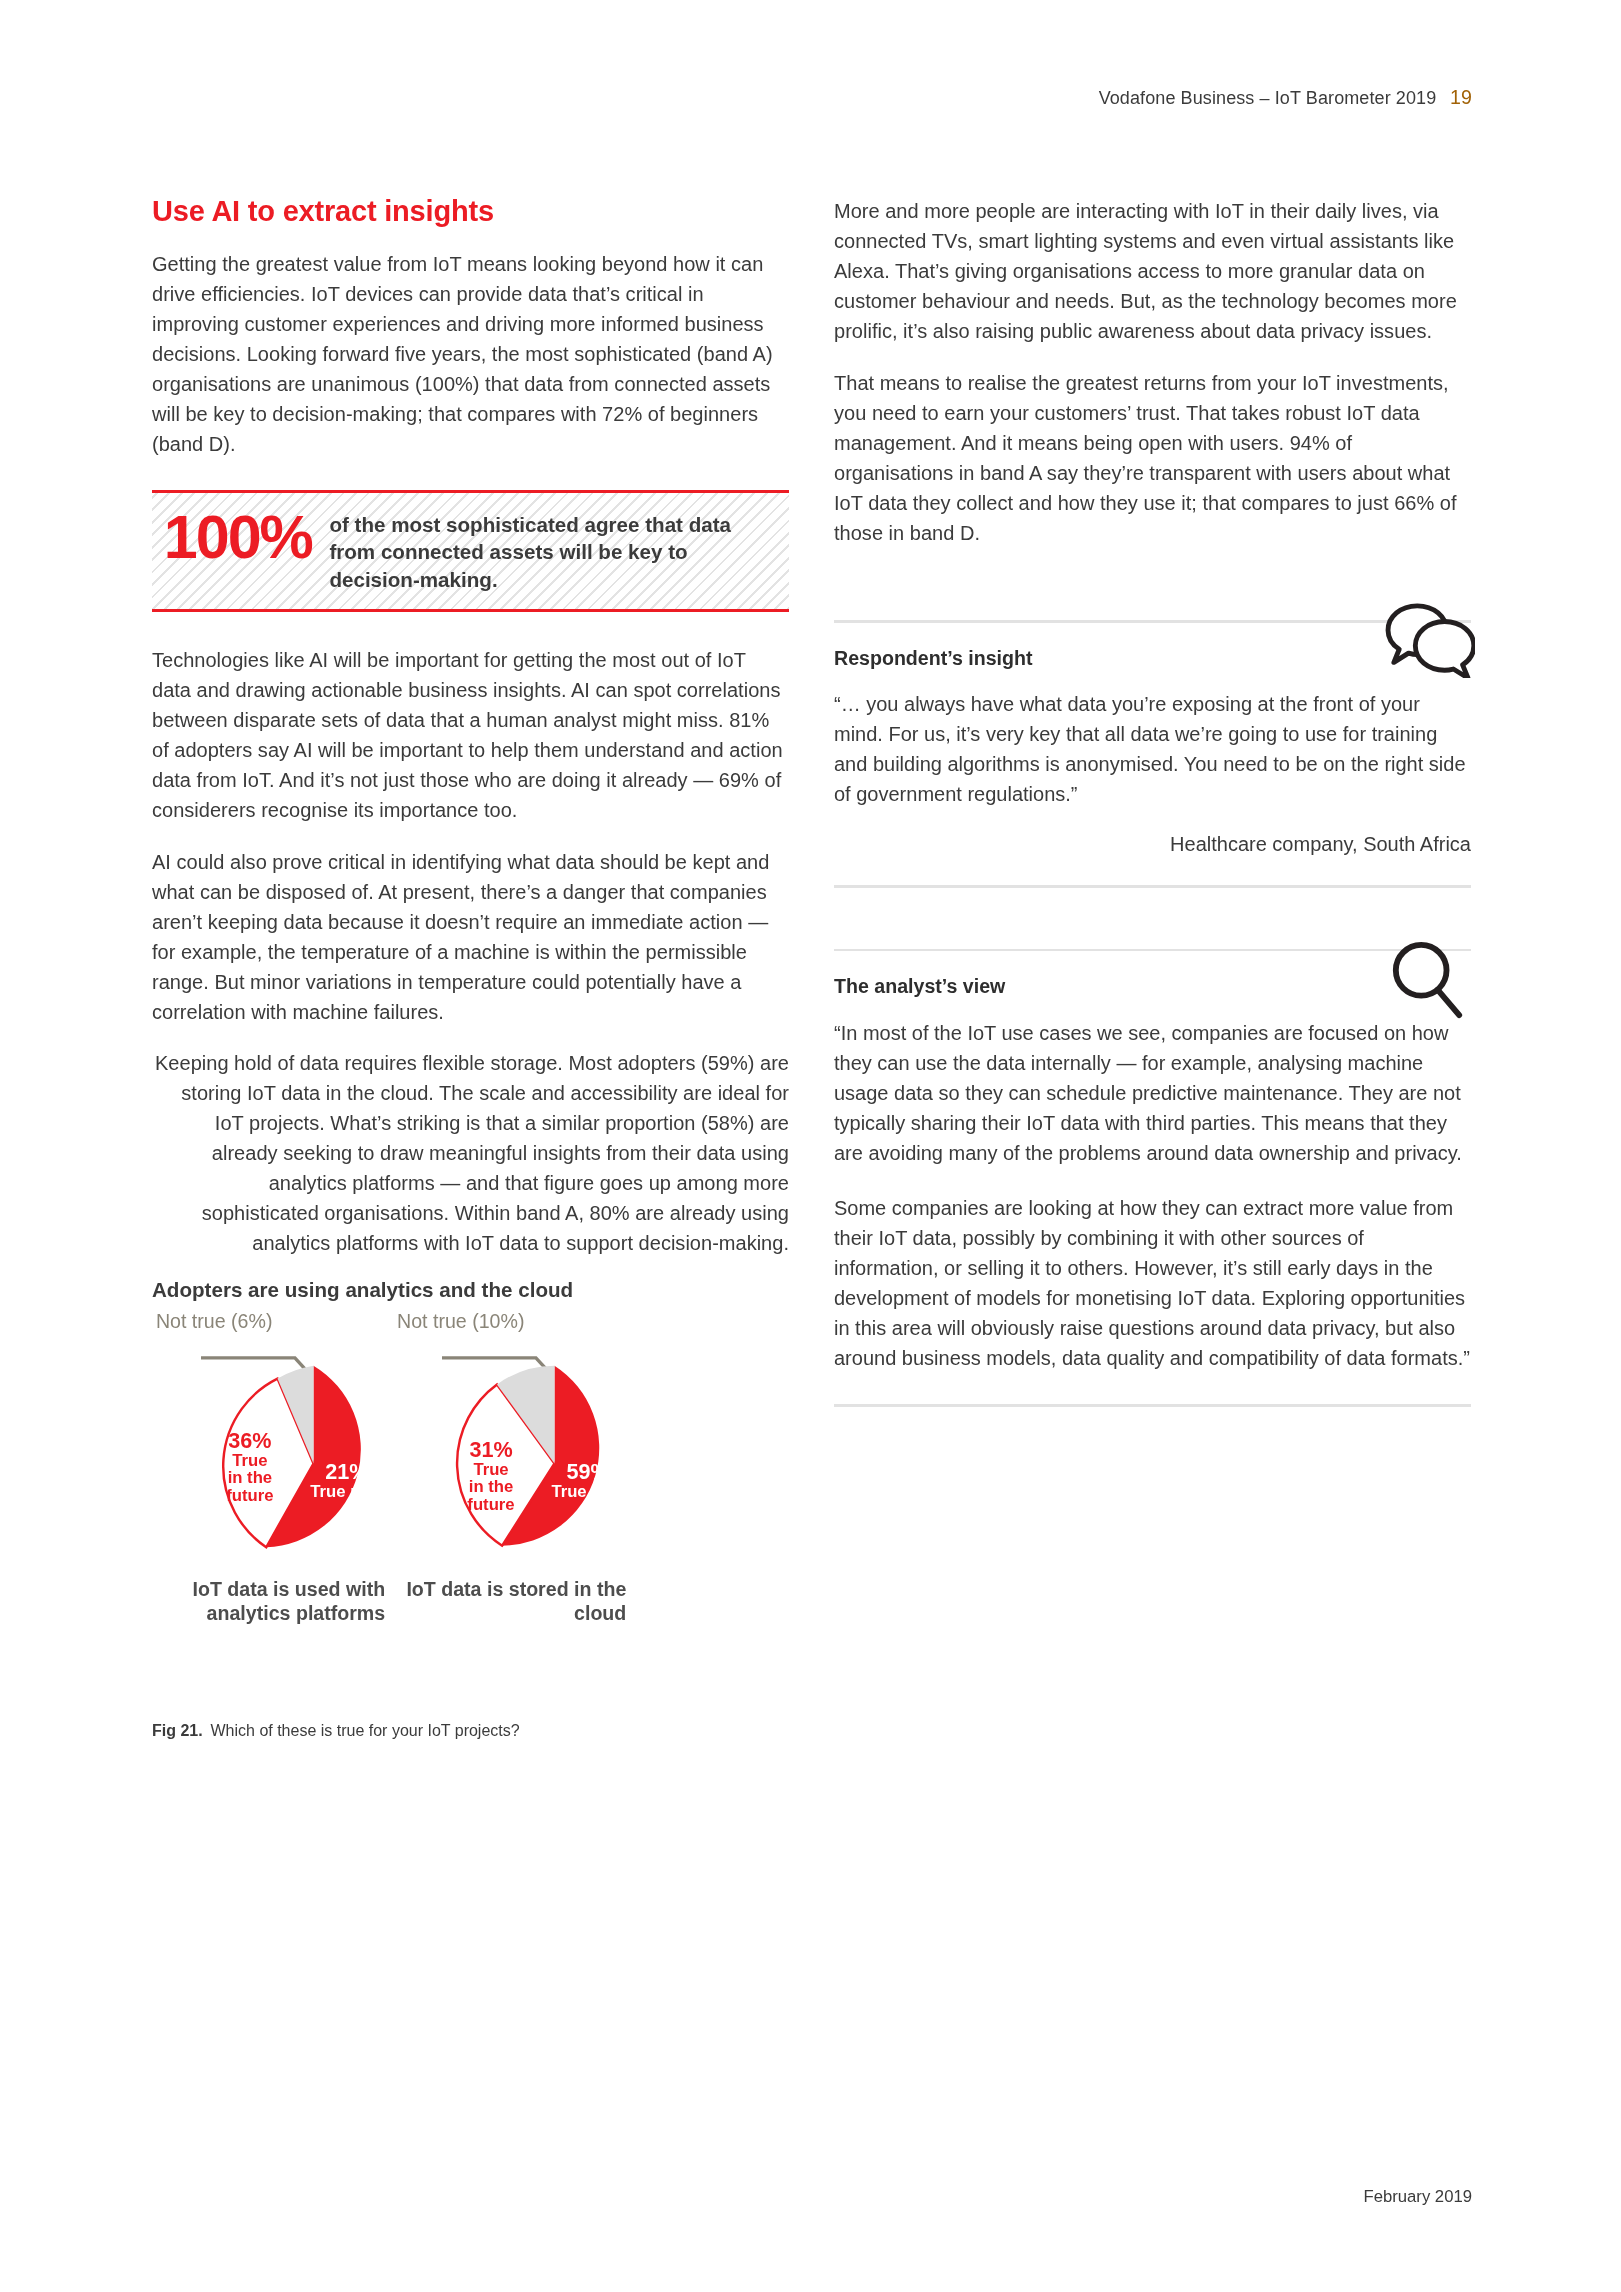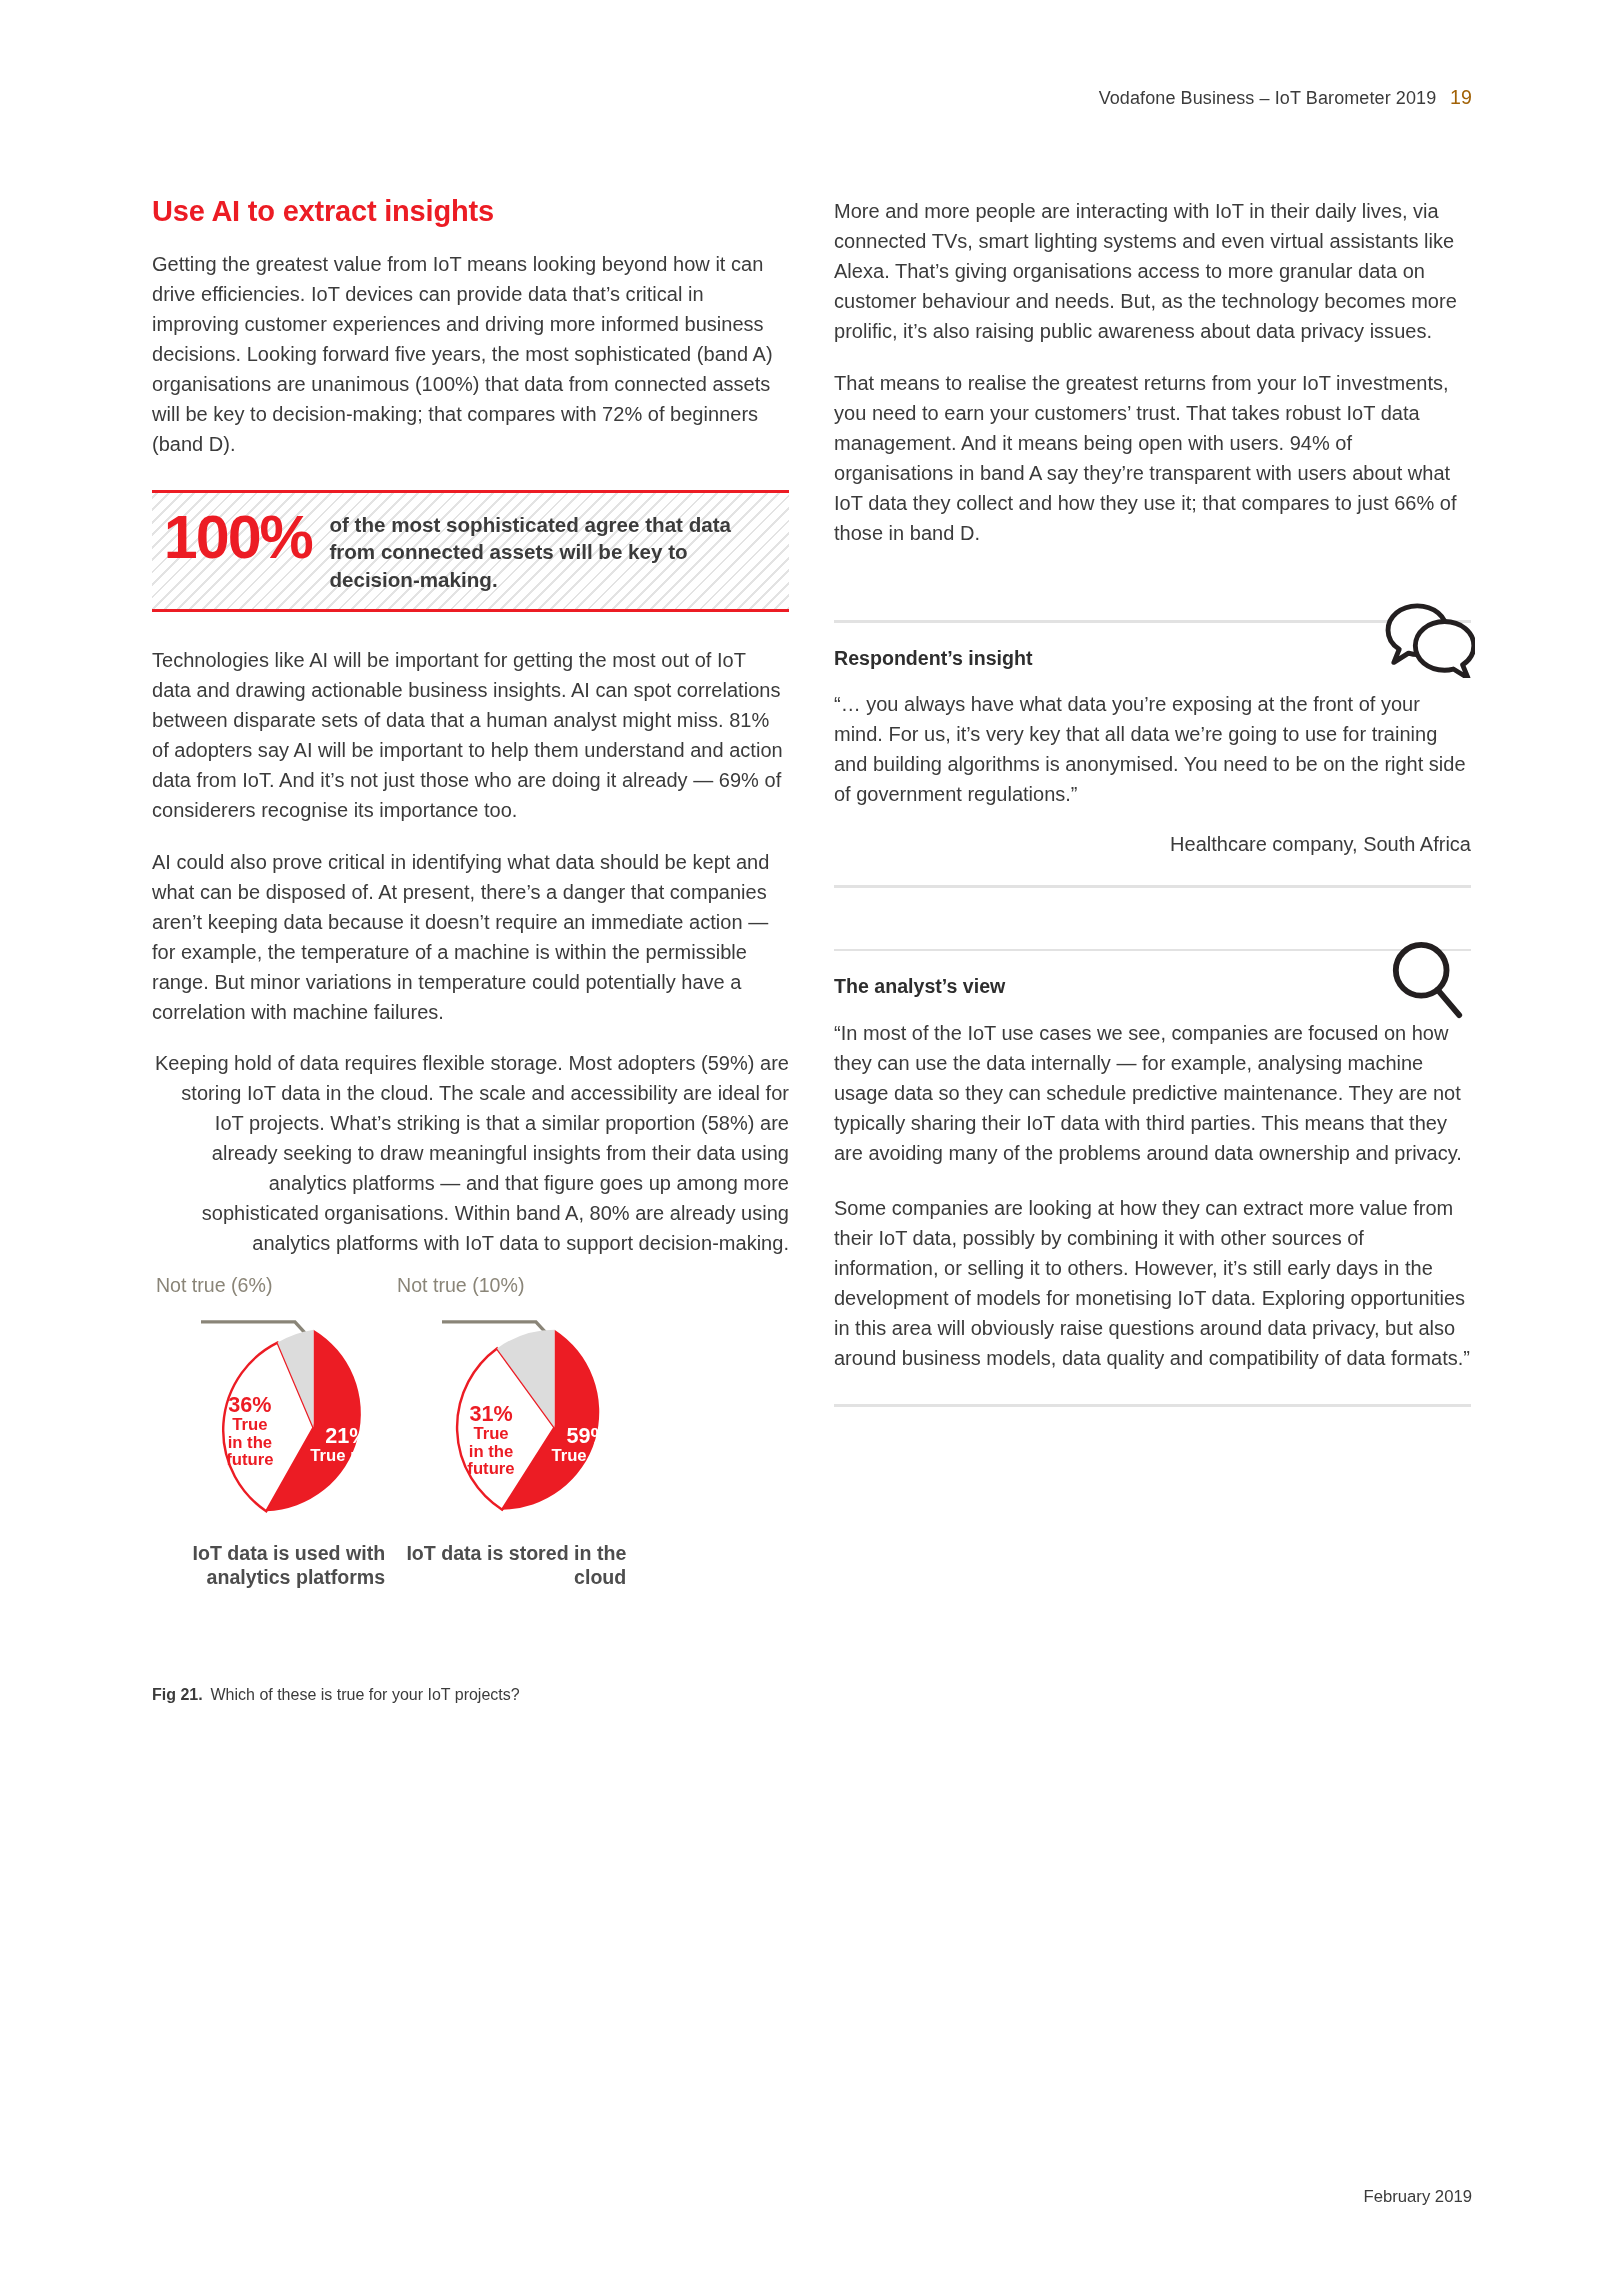--- a/index.html
+++ b/index.html
@@ -147,20 +147,21 @@
       <div class="callout-inner">
         <span class="bignum">100%</span>
         <div class="ctext">of the most sophisticated agree that data from connected assets will be key to decision-making.</div>
       </div>
     </div>
 
     <p class="body">Technologies like AI will be important for getting the most out of IoT data and drawing actionable business insights. AI can spot correlations between disparate sets of data that a human analyst might miss. 81% of adopters say AI will be important to help them understand and action data from IoT. And it’s not just those who are doing it already — 69% of considerers recognise its importance too.</p>
     <p class="body">AI could also prove critical in identifying what data should be kept and what can be disposed of. At present, there’s a danger that companies aren’t keeping data because it doesn’t require an immediate action — for example, the temperature of a machine is within the permissible range. But minor variations in temperature could potentially have a correlation with machine failures.</p>
     <p class="body tight">Keeping hold of data requires flexible storage. Most adopters (59%) are storing IoT data in the cloud. The scale and accessibility are ideal for IoT projects. What’s striking is that a similar proportion (58%) are already seeking to draw meaningful insights from their data using analytics platforms — and that figure goes up among more sophisticated organisations. Within band A, 80% are already using analytics platforms with IoT data to support decision-making.</p>
 
+    <div class="chart-title">Adopters are using analytics and the cloud</div>
 
     <div class="charts">
 
       <div class="pie-wrap p1">
         <div class="nt-label">Not true (6%)</div>
         <svg class="pie-svg" width="225" height="225" viewBox="0 0 230 230">
 
           <path d="M -46 7 L 96 7 L 106 18" fill="none" stroke="#8a8578" stroke-width="3.5"></path>
 
           <path d="M 115 115 L 115 15 A 100 100 0 0 1 66.7 200.6 Z" fill="#ec1c24"></path>

